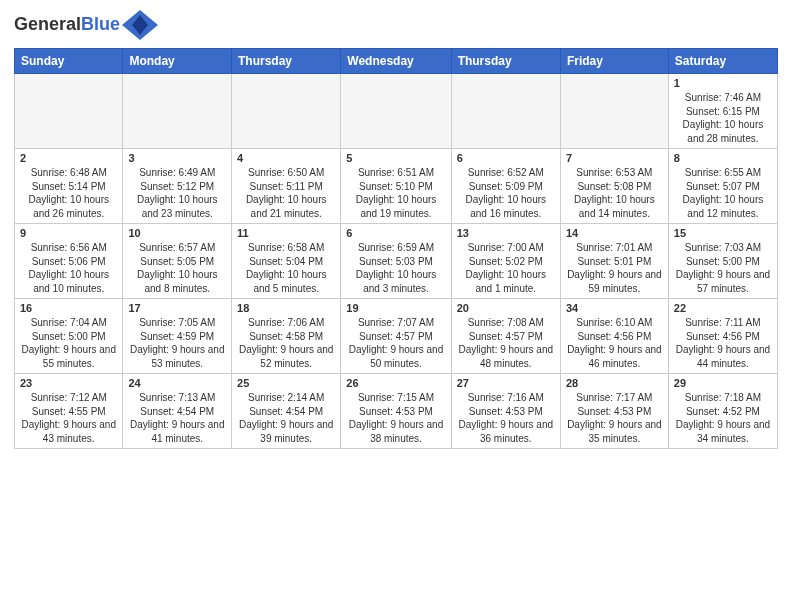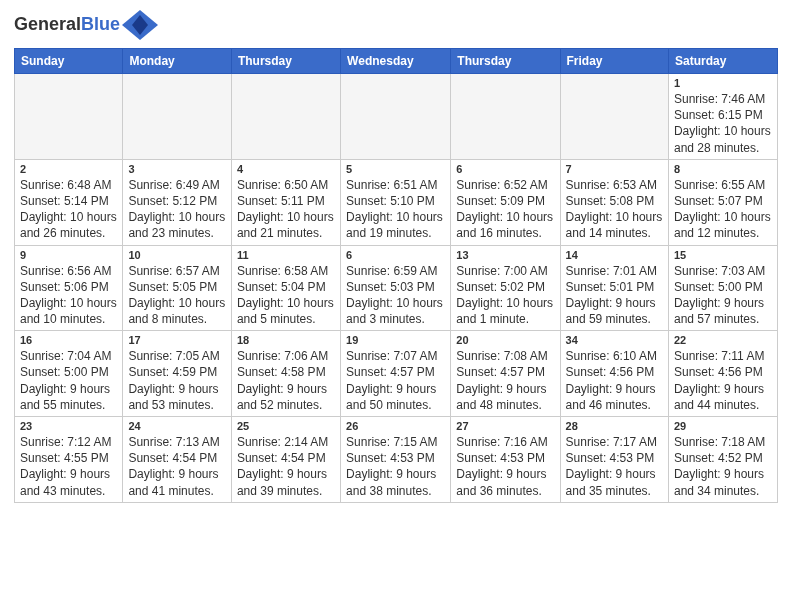--- a/index.html
+++ b/index.html
@@ -81,23 +81,24 @@
     .calendar td.empty {
       background: #f5f5f5;
     }
     .day-num {
       font-size: 11px;
       font-weight: bold;
       color: #333;
       margin-bottom: 2px;
     }
     .day-info {
-      font-size: 12px;
+      font-size: 10px;
       color: #333;
       line-height: 1.35;
+      text-align: center;
     }
     .last-row td {
       min-height: 55px;
     }
   </style>
 </head>
 <body>
 
 <div class="page">
   <div class="header">

